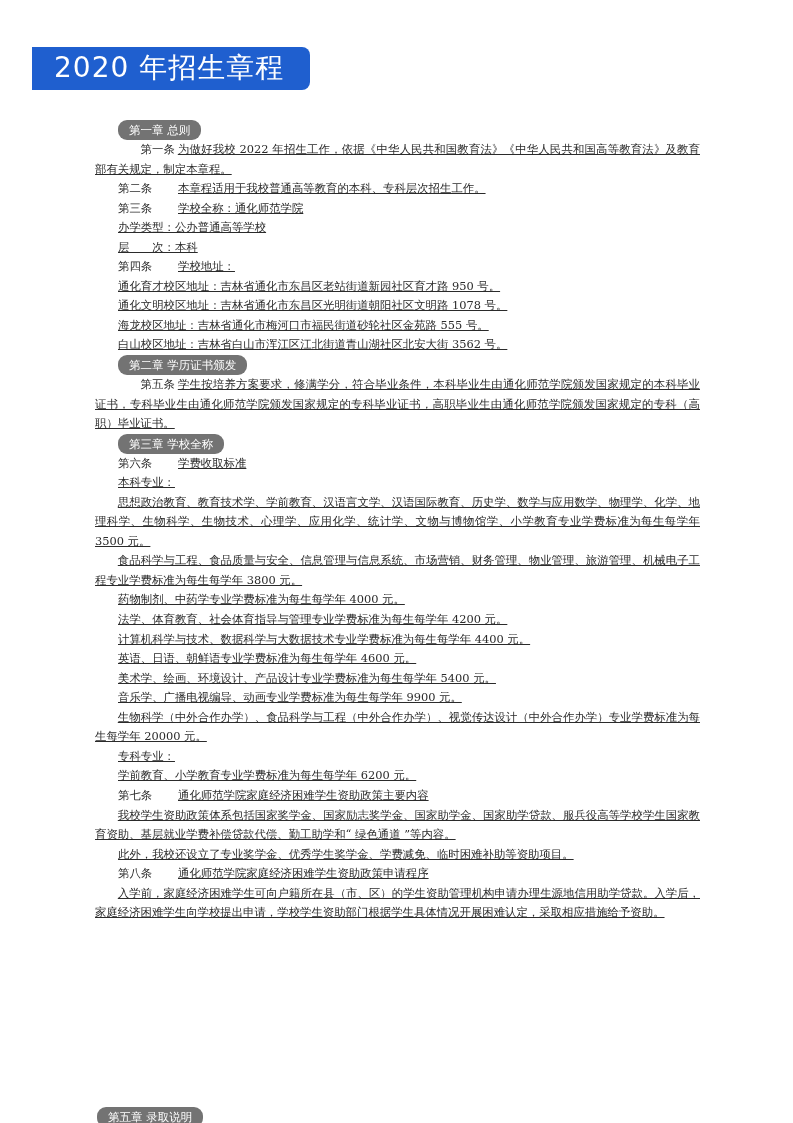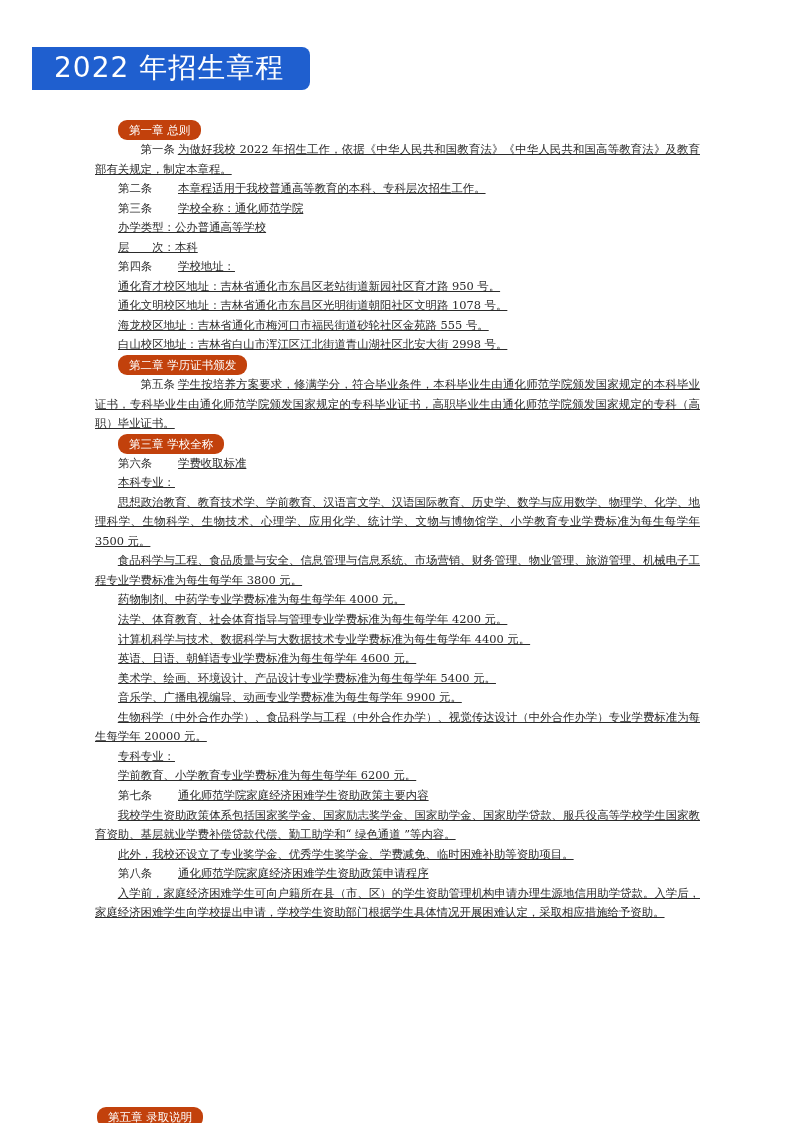--- a/index.html
+++ b/index.html
@@ -3,49 +3,49 @@
 <meta charset="utf-8">
 <style>
   html, body { margin: 0; padding: 0; background: #ffffff; }
   body { width: 793px; height: 1123px; position: relative; overflow: hidden;
          font-family: "DejaVu Serif", "Liberation Serif", serif; color: #2b2b2b; }
   .title-bar { position: absolute; left: 32px; top: 47px; width: 278px; height: 43px;
                background: #1f5fcf; border-radius: 0 8px 8px 0; }
   .title-text { position: absolute; left: 22px; top: 3px; font-family: "DejaVu Sans", "Liberation Sans", sans-serif;
                 font-size: 28px; color: #ffffff; letter-spacing: 1px; line-height: 36px; white-space: nowrap; }
   .content { position: absolute; left: 118px; top: 120px; width: 582px; font-size: 11.4px; line-height: 19.55px; }
-  .chapter { display: inline-block; background: #c2410c; color: #ffffff; border-radius: 9px;
+  .chapter { display: inline-block; background: #737373; color: #ffffff; border-radius: 9px;
              font-family: "DejaVu Sans", "Liberation Sans", sans-serif; font-size: 11.5px; line-height: 20px;
              height: 20px; padding: 0 11px; margin: 0 0 0 0; white-space: nowrap; }
   .chapter-wrap { height: 20px; margin-bottom: 0; }
   .p { margin: 0; text-align: justify; text-align-last: left; text-decoration: underline; }
   .para { text-indent: 2em; margin-left: -23px; }
   .row { white-space: nowrap; }
   .art { display: inline-block; width: 60px; }
   .bottom-chapter { position: absolute; left: 97px; top: 1106px; }
 </style>
 </head>
 <body>
 
 <div class="title-bar">
-  <div class="title-text">2022 年招生章程</div>
+  <div class="title-text">2020 年招生章程</div>
 </div>
 
 <div class="content" id="content">
     <div class="chapter-wrap"><span class="chapter">第一章 总则</span></div>
     <p class="p para"><span class="art">第一条</span><span>为做好我校 2022 年招生工作，依据《中华人民共和国教育法》《中华人民共和国高等教育法》及教育部有关规定，制定本章程。</span></p>
     <p class="p row"><span class="art">第二条</span><span>本章程适用于我校普通高等教育的本科、专科层次招生工作。</span></p>
     <p class="p row"><span class="art">第三条</span><span>学校全称：通化师范学院</span></p>
     <p class="p row">办学类型：公办普通高等学校</p>
     <p class="p row">层　　次：本科</p>
     <p class="p row"><span class="art">第四条</span><span>学校地址：</span></p>
     <p class="p row">通化育才校区地址：吉林省通化市东昌区老站街道新园社区育才路 950 号。</p>
     <p class="p row">通化文明校区地址：吉林省通化市东昌区光明街道朝阳社区文明路 1078 号。</p>
     <p class="p row">海龙校区地址：吉林省通化市梅河口市福民街道砂轮社区金苑路 555 号。</p>
-    <p class="p row">白山校区地址：吉林省白山市浑江区江北街道青山湖社区北安大街 2998 号。</p>
+    <p class="p row">白山校区地址：吉林省白山市浑江区江北街道青山湖社区北安大街 3562 号。</p>
     <div class="chapter-wrap"><span class="chapter">第二章 学历证书颁发</span></div>
     <p class="p para"><span class="art">第五条</span><span>学生按培养方案要求，修满学分，符合毕业条件，本科毕业生由通化师范学院颁发国家规定的本科毕业证书，专科毕业生由通化师范学院颁发国家规定的专科毕业证书，高职毕业生由通化师范学院颁发国家规定的专科（高职）毕业证书。</span></p>
     <div class="chapter-wrap"><span class="chapter">第三章 学校全称</span></div>
     <p class="p row"><span class="art">第六条</span><span>学费收取标准</span></p>
     <p class="p row">本科专业：</p>
     <p class="p para"><span>思想政治教育、教育技术学、学前教育、汉语言文学、汉语国际教育、历史学、数学与应用数学、物理学、化学、地理科学、生物科学、生物技术、心理学、应用化学、统计学、文物与博物馆学、小学教育专业学费标准为每生每学年 3500 元。</span></p>
     <p class="p para"><span>食品科学与工程、食品质量与安全、信息管理与信息系统、市场营销、财务管理、物业管理、旅游管理、机械电子工程专业学费标准为每生每学年 3800 元。</span></p>
     <p class="p row">药物制剂、中药学专业学费标准为每生每学年 4000 元。</p>
     <p class="p row">法学、体育教育、社会体育指导与管理专业学费标准为每生每学年 4200 元。</p>
     <p class="p row">计算机科学与技术、数据科学与大数据技术专业学费标准为每生每学年 4400 元。</p>

